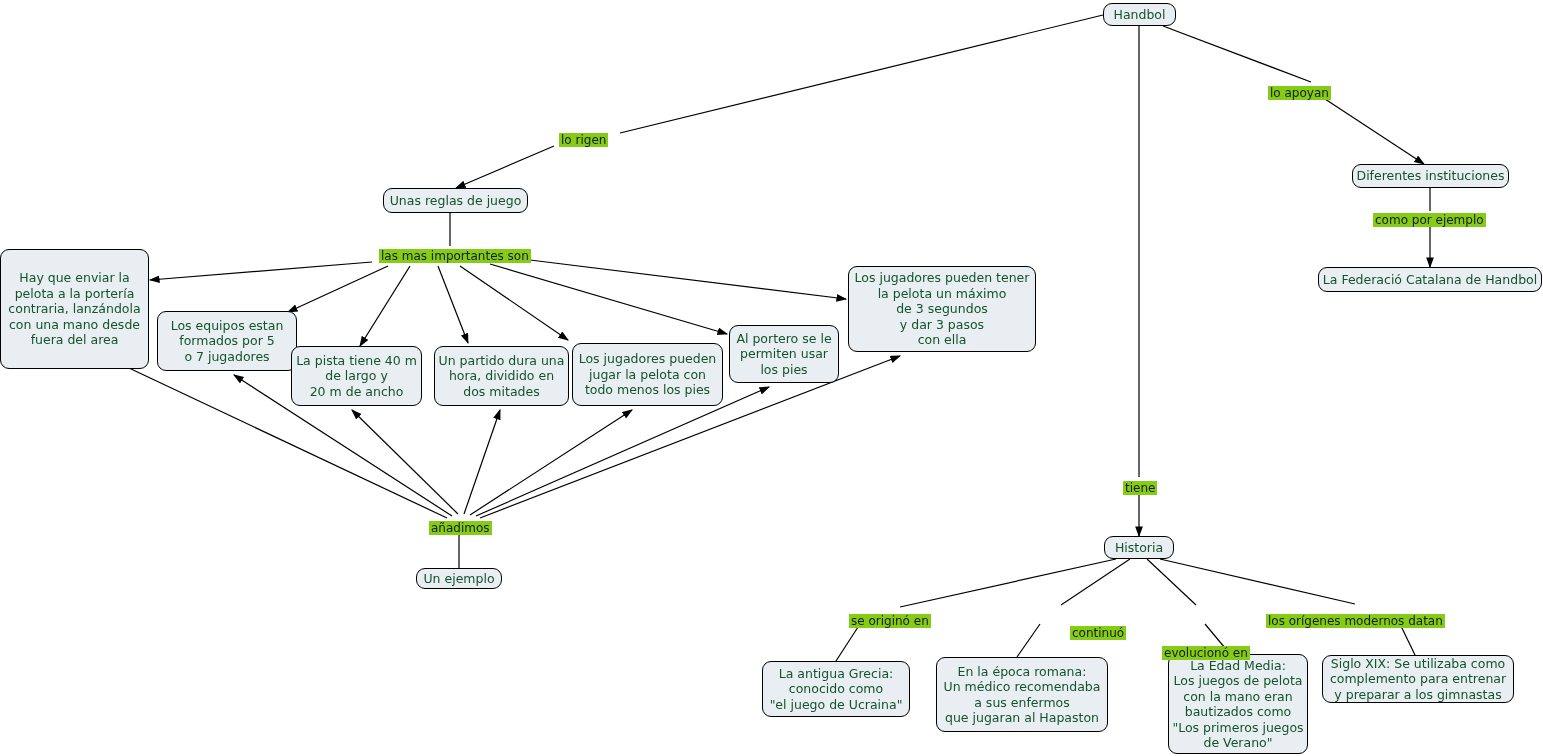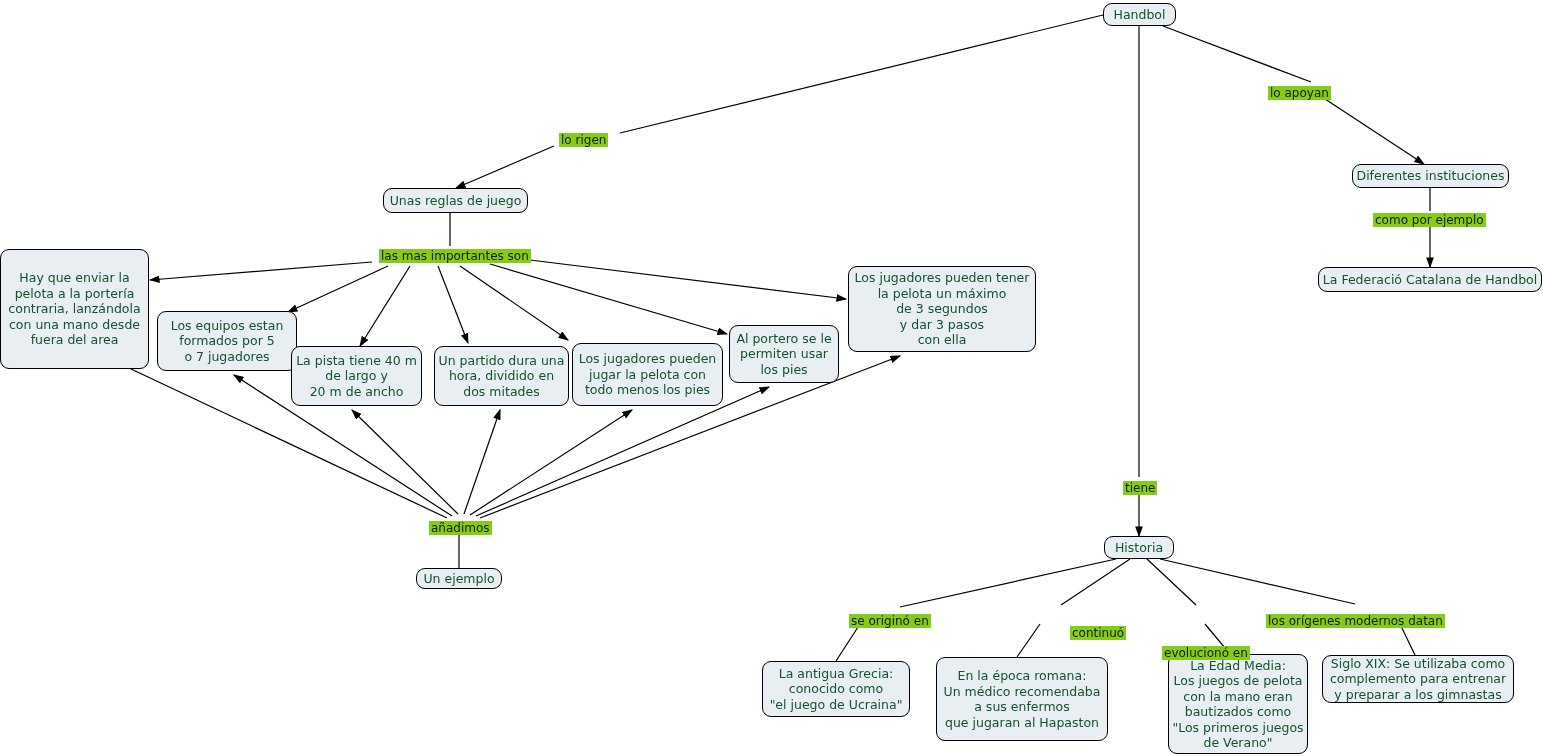--- a/index.html
+++ b/index.html
@@ -122,21 +122,21 @@
       <div class="node" style="left: 848px; top: 266px; width: 188px; height: 86px;">Los jugadores pueden tener
 la pelota un máximo
 de 3 segundos
 y dar 3 pasos
 con ella</div>
       <div class="node" style="left: 416px; top: 568px; width: 86px; height: 21px;">Un ejemplo</div>
       <div class="node" style="left: 1104px; top: 536px; width: 70px; height: 23px;">Historia</div>
       <div class="node" style="left: 762px; top: 661px; width: 148px; height: 56px;">La antigua Grecia:
 conocido como
 "el juego de Ucraina"</div>
-      <div class="node" style="left: 936px; top: 657px; width: 172px; height: 84px;">En la época romana:
+      <div class="node" style="left: 936px; top: 657px; width: 172px; height: 75px;">En la época romana:
 Un médico recomendaba
 a sus enfermos
 que jugaran al Hapaston</div>
       <div class="node" style="left: 1168px; top: 654px; width: 140px; height: 100px;">La Edad Media:
 Los juegos de pelota
 con la mano eran
 bautizados como
 "Los primeros juegos
 de Verano"</div>
       <div class="node" style="left: 1322px; top: 655px; width: 192px; height: 48px;">Siglo XIX: Se utilizaba como

